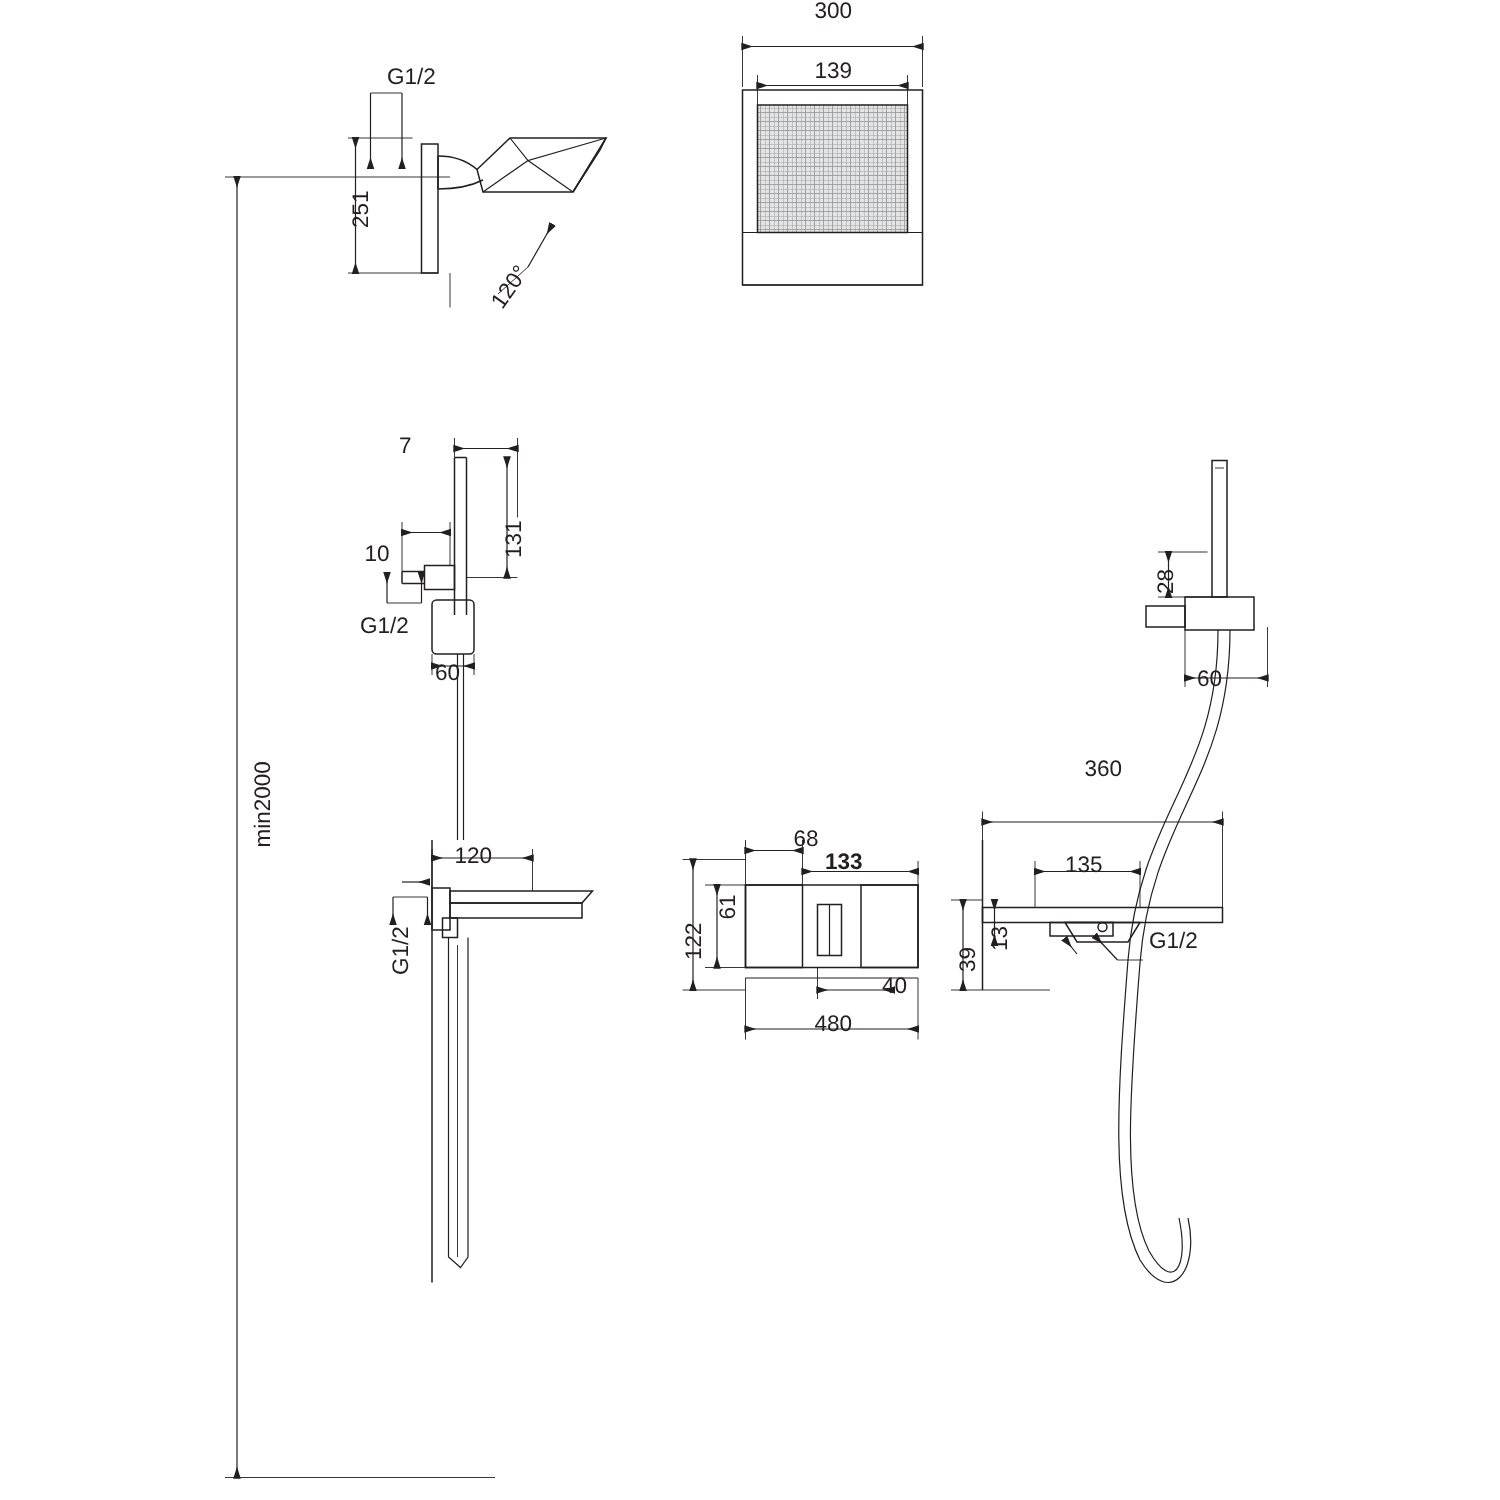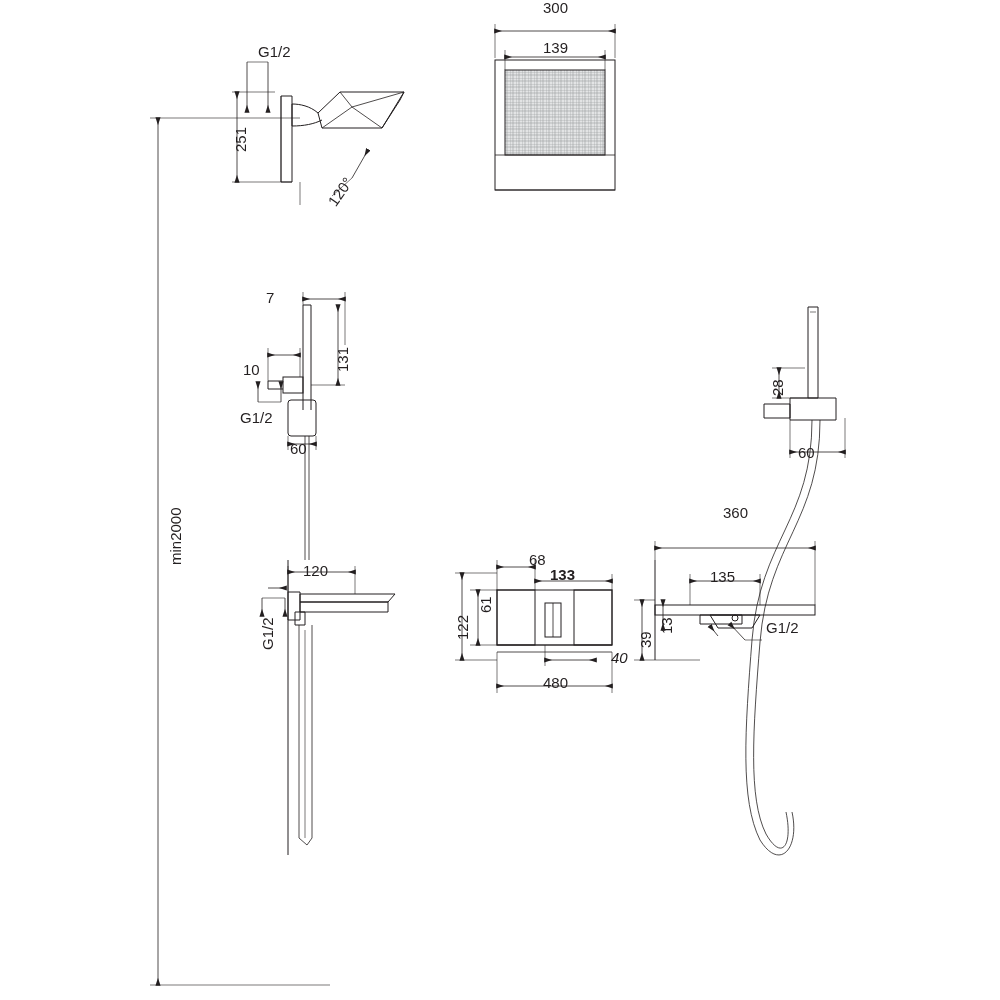--- a/index.html
+++ b/index.html
@@ -254,21 +254,21 @@
   <div class="lbl rot90" style="left:770px;top:396px;">28</div>
   <div class="lbl" style="left:798px;top:445px;">60</div>
 
   <div class="lbl" style="left:303px;top:563px;">120</div>
   <div class="lbl rot90" style="left:260px;top:650px;">G1/2</div>
 
   <div class="lbl" style="left:529px;top:552px;">68</div>
   <div class="lbl rot90" style="left:478px;top:613px;">61</div>
   <div class="lbl rot90" style="left:455px;top:640px;">122</div>
   <div class="lbl" style="left:550px;top:567px;font-weight:bold;">133</div>
-  <div class="lbl" style="left:611px;top:650px;font-style:italic;">40</div>
+  <div class="lbl" style="left:588px;top:650px;">40</div>
   <div class="lbl" style="left:543px;top:675px;">480</div>
 
   <div class="lbl" style="left:723px;top:505px;">360</div>
   <div class="lbl" style="left:710px;top:569px;">135</div>
   <div class="lbl rot90" style="left:638px;top:648px;">39</div>
   <div class="lbl rot90" style="left:659px;top:634px;">13</div>
   <div class="lbl" style="left:766px;top:620px;">G1/2</div>
 
 </div>
 

